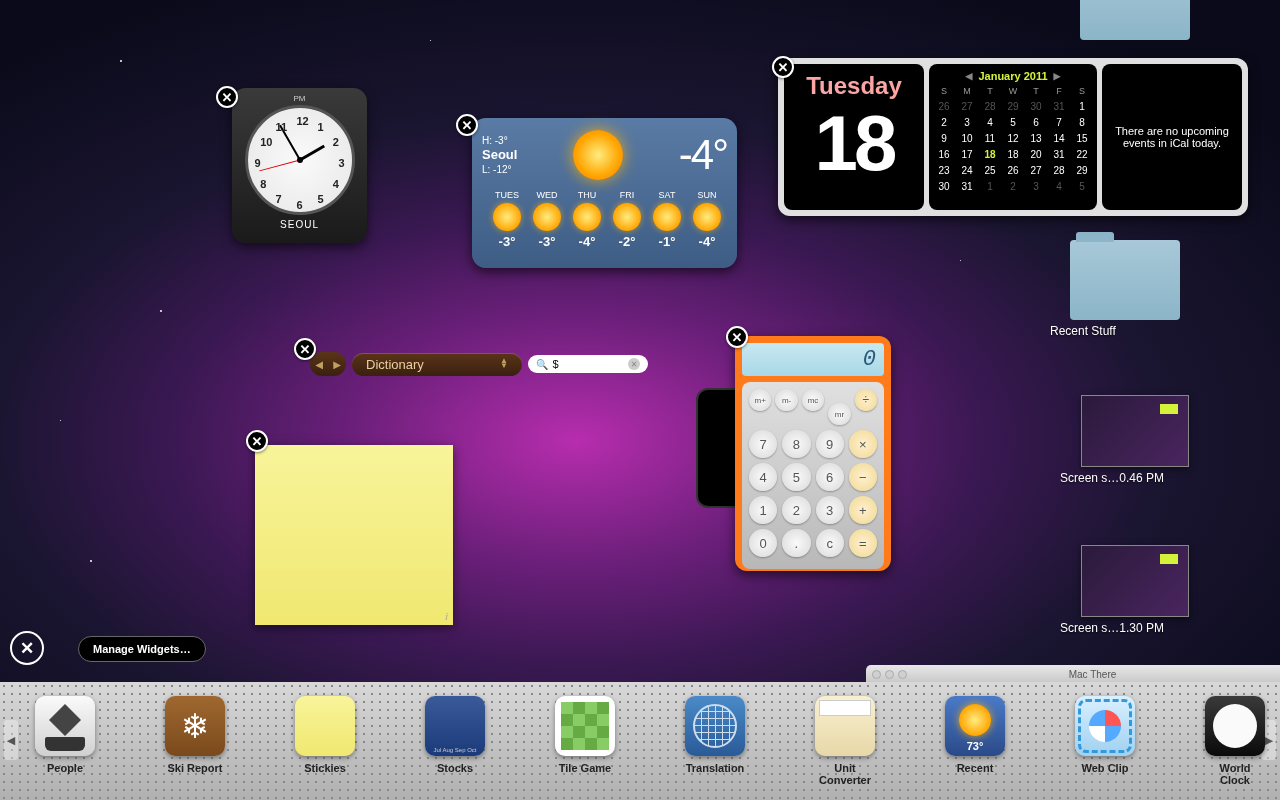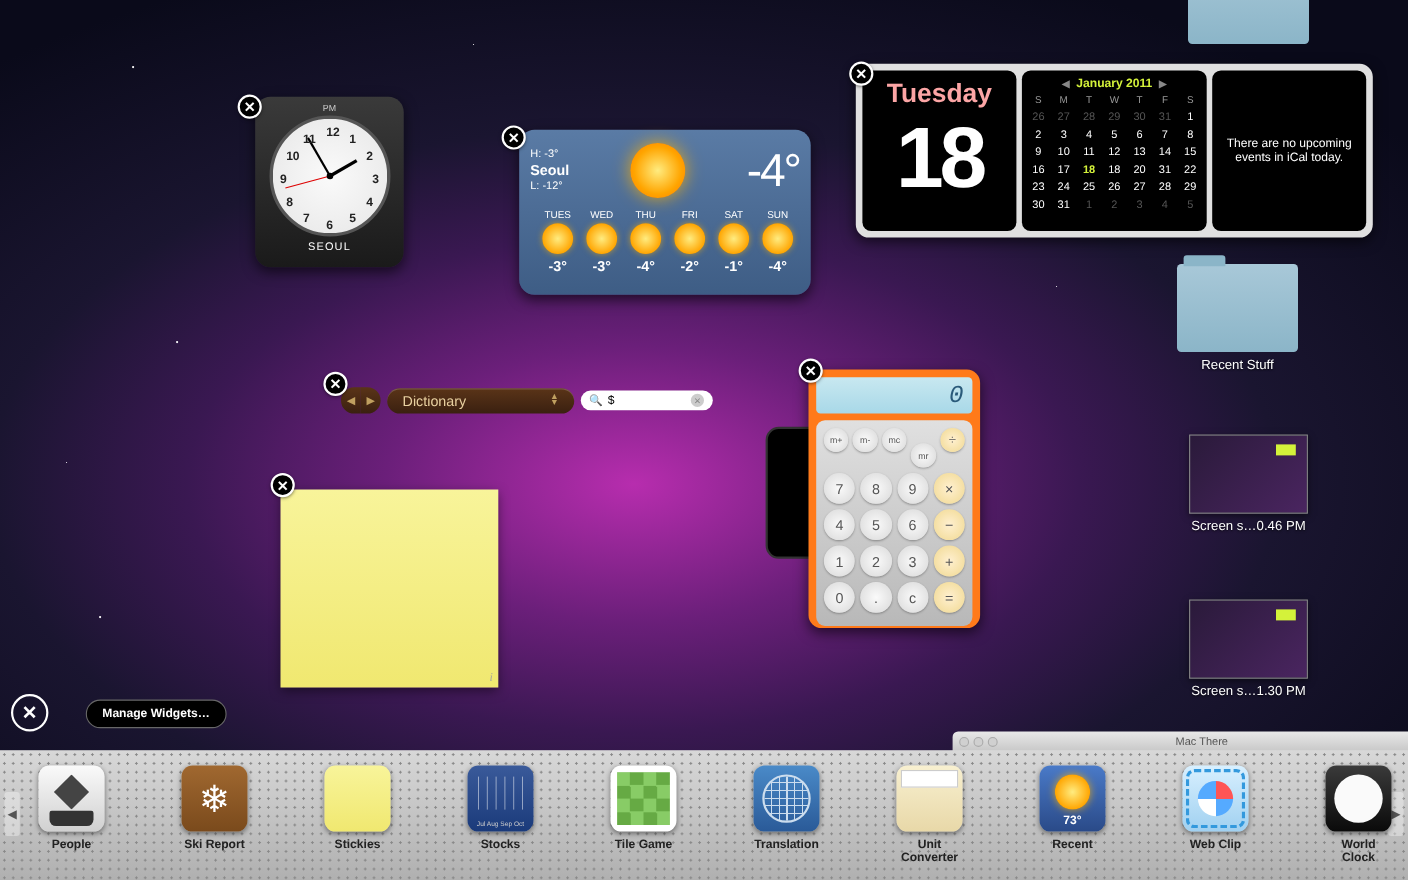--- a/index.html
+++ b/index.html
@@ -1,18 +1,18 @@
 <!DOCTYPE html>
 <html><head>
 <meta charset="utf-8">
 <style>
 *{margin:0;padding:0;box-sizing:border-box;font-family:"Lucida Grande","Helvetica Neue",Arial,sans-serif;}
 body{width:1280px;height:800px;overflow:hidden;background:radial-gradient(ellipse 900px 500px at 45% 55%,#b72dae 0%,#6b1f7a 25%,#3a1852 45%,#1a1530 65%,#0a0a1a 100%);position:relative;}
 .star{position:absolute;background:#fff;border-radius:50%;}
-.desktop-icon{position:absolute;width:150px;text-align:center;}
+.desktop-icon{position:absolute;width:150px;}
 .desktop-icon .label{color:#fff;font-size:12px;text-shadow:0 1px 2px rgba(0,0,0,.8);margin-top:4px;white-space:nowrap;overflow:hidden;text-overflow:ellipsis;}
 .folder{width:110px;height:80px;background:linear-gradient(#a8c8d8,#8bb5c8);border-radius:4px;margin:0 auto;position:relative;}
 .folder::before{content:'';position:absolute;top:-8px;left:6px;width:38px;height:10px;background:#8bb5c8;border-radius:3px 3px 0 0;}
 .thumb{width:108px;height:72px;background:linear-gradient(135deg,#2a1a3a,#4a2560);border:1px solid #888;margin:0 auto;box-shadow:0 2px 6px rgba(0,0,0,.5);position:relative;}
 .thumb::after{content:'';position:absolute;top:8px;right:10px;width:18px;height:10px;background:#d4f23a;font-size:6px;}
 
 .close-btn{position:absolute;width:22px;height:22px;border-radius:50%;background:#000;border:2px solid #fff;color:#fff;font-size:13px;font-weight:bold;display:flex;align-items:center;justify-content:center;cursor:pointer;z-index:10;box-shadow:0 1px 3px rgba(0,0,0,.5);}
 .close-btn::before{content:'✕';}
 
 

